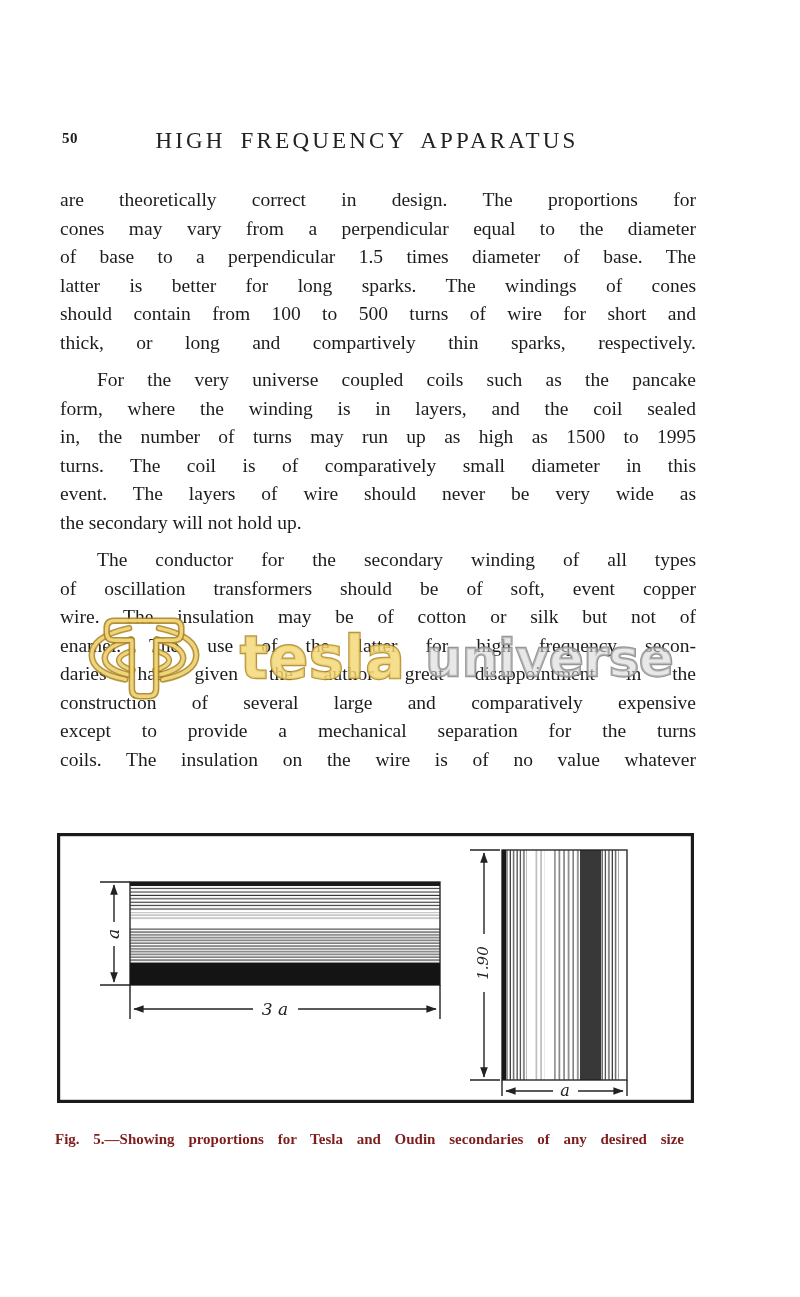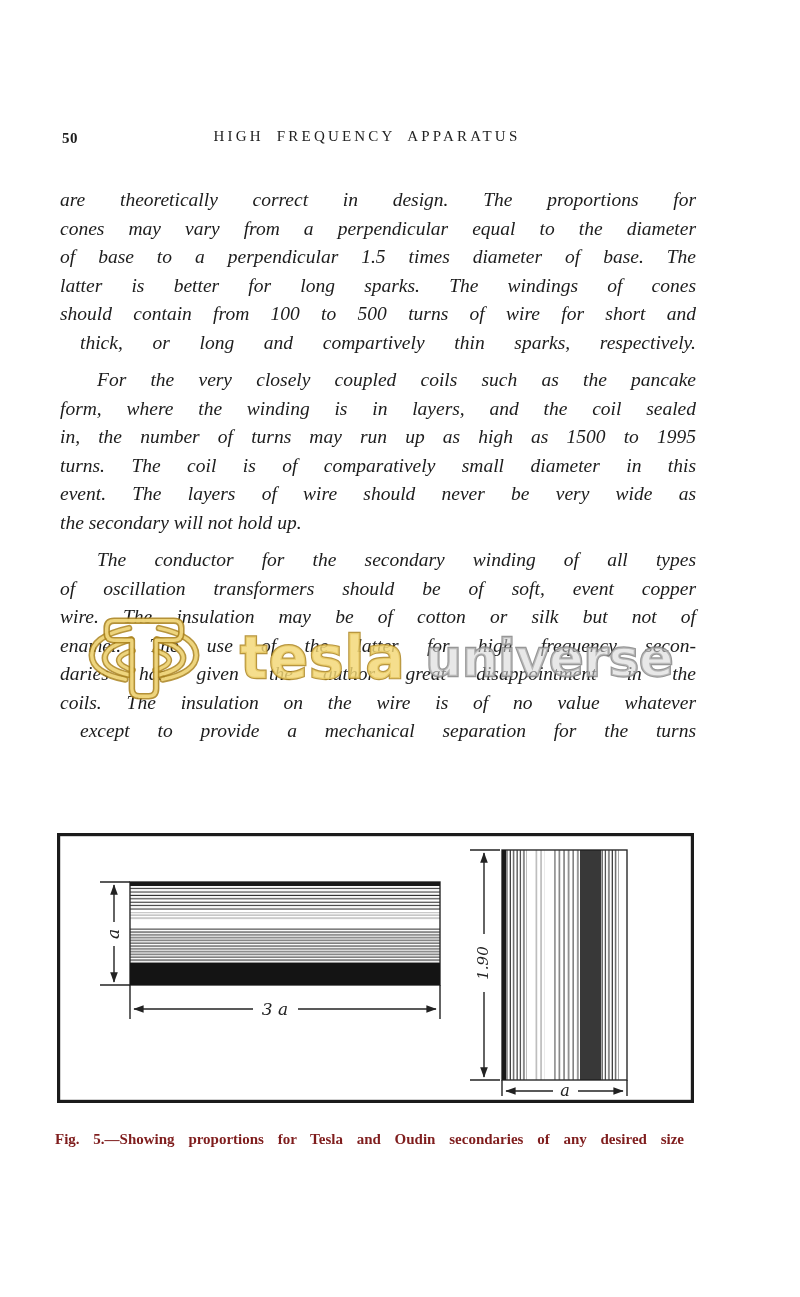--- a/index.html
+++ b/index.html
@@ -6,33 +6,33 @@
   .page{
     position:relative;width:800px;height:1297px;background:#ffffff;
     font-family:"Liberation Serif","DejaVu Serif",serif;color:#1e1e1e;
     overflow:hidden;
   }
   
   .runhead{position:absolute;left:60px;top:128px;width:636px;height:24px;}
   .pagenum{position:absolute;left:2px;top:2px;font-size:15px;font-weight:bold;letter-spacing:.5px;}
   .runtitle{
     position:absolute;left:0;right:22px;top:0;text-align:center;
-    font-size:15px;letter-spacing:3.2px;word-spacing:6px;color:#222;
+    font-size:23px;letter-spacing:3.2px;word-spacing:6px;color:#222;
   }
   
   .bodytext{position:absolute;left:60px;top:186px;width:636px;}
-  .para{margin:0;font-style:italic;}
+  .para{margin:0;}
   .para + .para{margin-top:9px;}
   .line{
     font-size:19.5px;line-height:28.5px;
     text-align:justify;text-align-last:justify;
     white-space:normal;color:#1c1c1c;
   }
   .para .line:last-child{text-align-last:left;}
-  .para.cont-next .line:last-child{text-align-last:justify;margin-left:20px;}
+  .para.cont-next .line:last-child{text-align-last:justify;}
   .para.indent .line:first-child{text-indent:37px;}
   
   .watermark{
     position:absolute;left:88px;top:606px;height:104px;width:680px;
     display:flex;align-items:center;pointer-events:none;z-index:5;
   }
   .wm-word{
     font-family:"DejaVu Sans","Liberation Sans",sans-serif;
     font-weight:bold;text-transform:lowercase;line-height:1;
     paint-order:stroke fill;
@@ -70,35 +70,36 @@
   <div class="bodytext">
     <div class="para cont-next">
         <div class="line">are theoretically correct in design.  The proportions for</div>
         <div class="line">cones may vary from a perpendicular equal to the diameter</div>
         <div class="line">of base to a perpendicular 1.5 times diameter of base.  The</div>
         <div class="line">latter is better for long sparks.  The windings of cones</div>
         <div class="line">should contain from 100 to 500 turns of wire for short and</div>
         <div class="line">thick, or long and compartively thin sparks, respectively.</div>
       </div>
     <div class="para indent">
-        <div class="line">For the very closely coupled coils such as the pancake</div>
+        <div class="line">For the very universe coupled coils such as the pancake</div>
         <div class="line">form, where the winding is in layers, and the coil sealed</div>
         <div class="line">in, the number of turns may run up as high as 1500 to 1995</div>
         <div class="line">turns.  The coil is of comparatively small diameter in this</div>
         <div class="line">event.  The layers of wire should never be very wide as</div>
         <div class="line">the secondary will not hold up.</div>
       </div>
     <div class="para indent cont-next">
         <div class="line">The conductor for the secondary winding of all types</div>
         <div class="line">of oscillation transformers should be of soft, event copper</div>
         <div class="line">wire.  The insulation may be of cotton or silk but not of</div>
         <div class="line">enamel.  The use of the latter for high frequency secon-</div>
         <div class="line">daries has given the author great disappointment in the</div>
+        <div class="line">construction of several large and comparatively expensive</div>
+        <div class="line">except to provide a mechanical separation for the turns</div>
         <div class="line">coils.  The insulation on the wire is of no value whatever</div>
-        <div class="line">except to provide a mechanical separation for the turns</div>
       </div>
   </div>
 
   <div class="watermark" aria-hidden="true">
     <svg class="wm-logo" width="112" height="96" viewBox="0 0 120 100">
       <g fill="none" stroke-linecap="round">
 
         <g>
           <path d="M44,18 C16,24 4,34 4,47 C4,60 18,69 40,73" stroke="rgba(170,130,28,0.85)" stroke-width="7"></path>
           <path d="M44,18 C16,24 4,34 4,47 C4,60 18,69 40,73" stroke="rgba(244,219,132,0.9)" stroke-width="3.6"></path>

